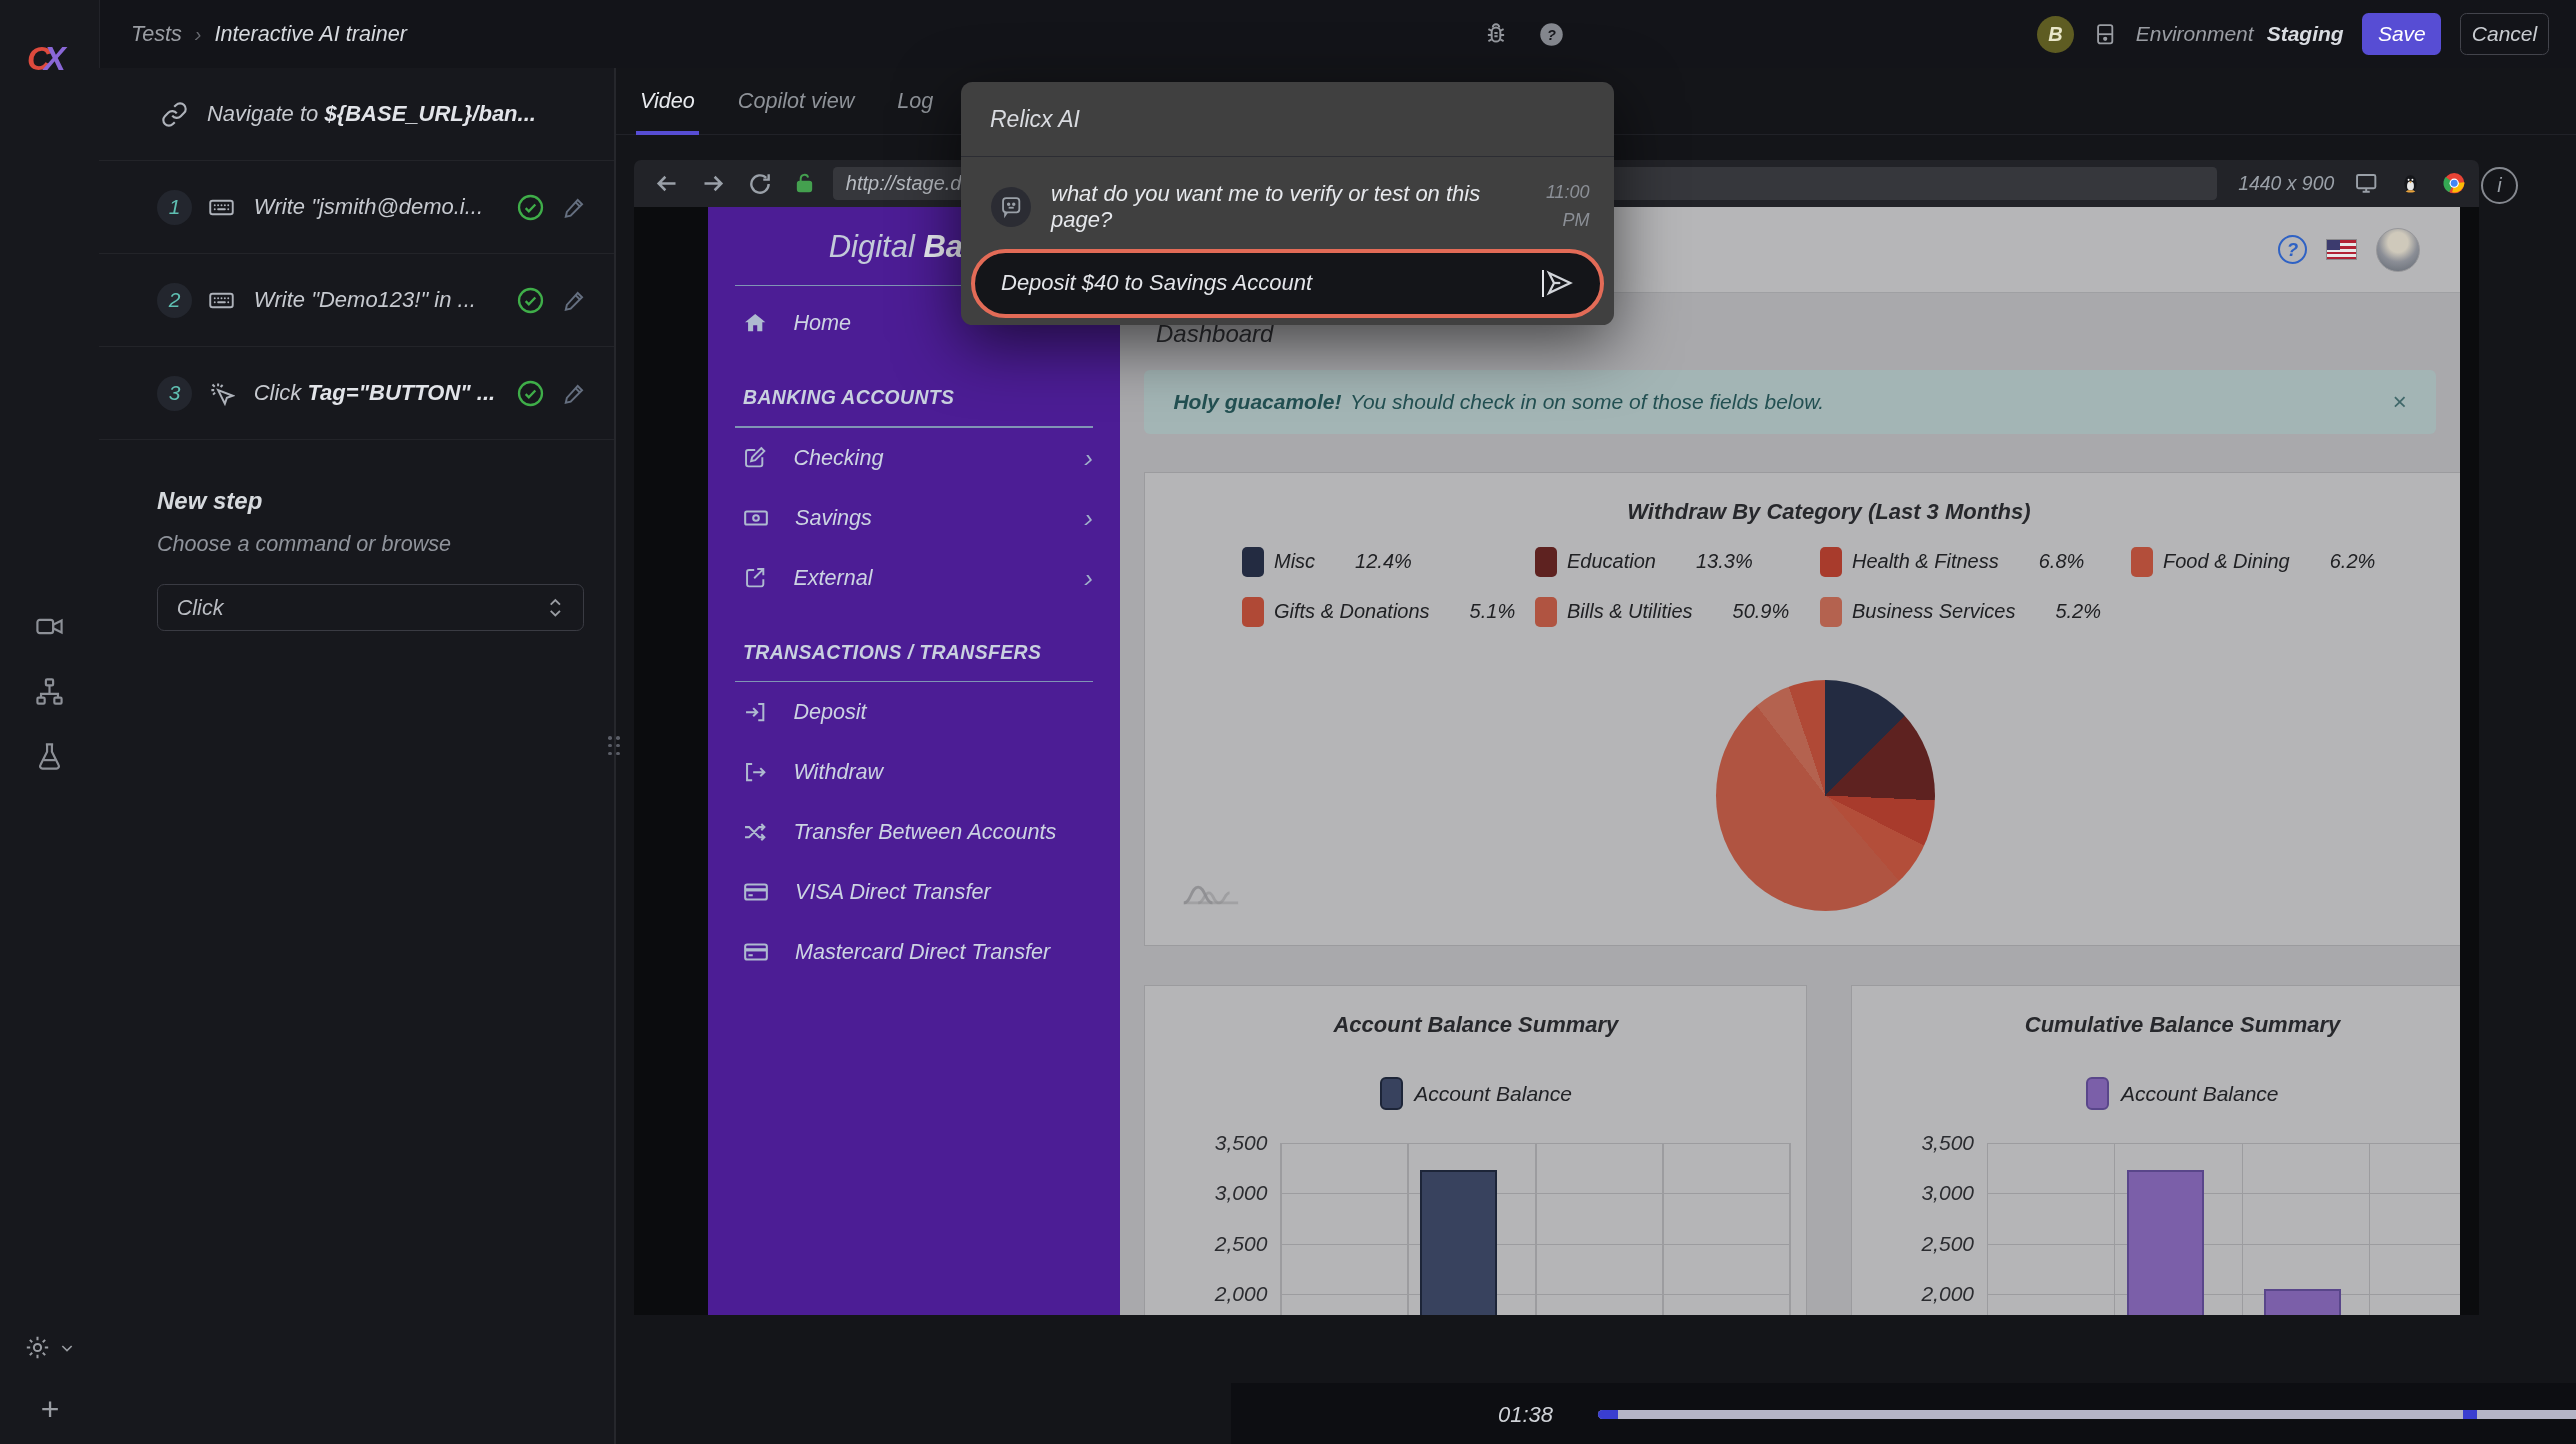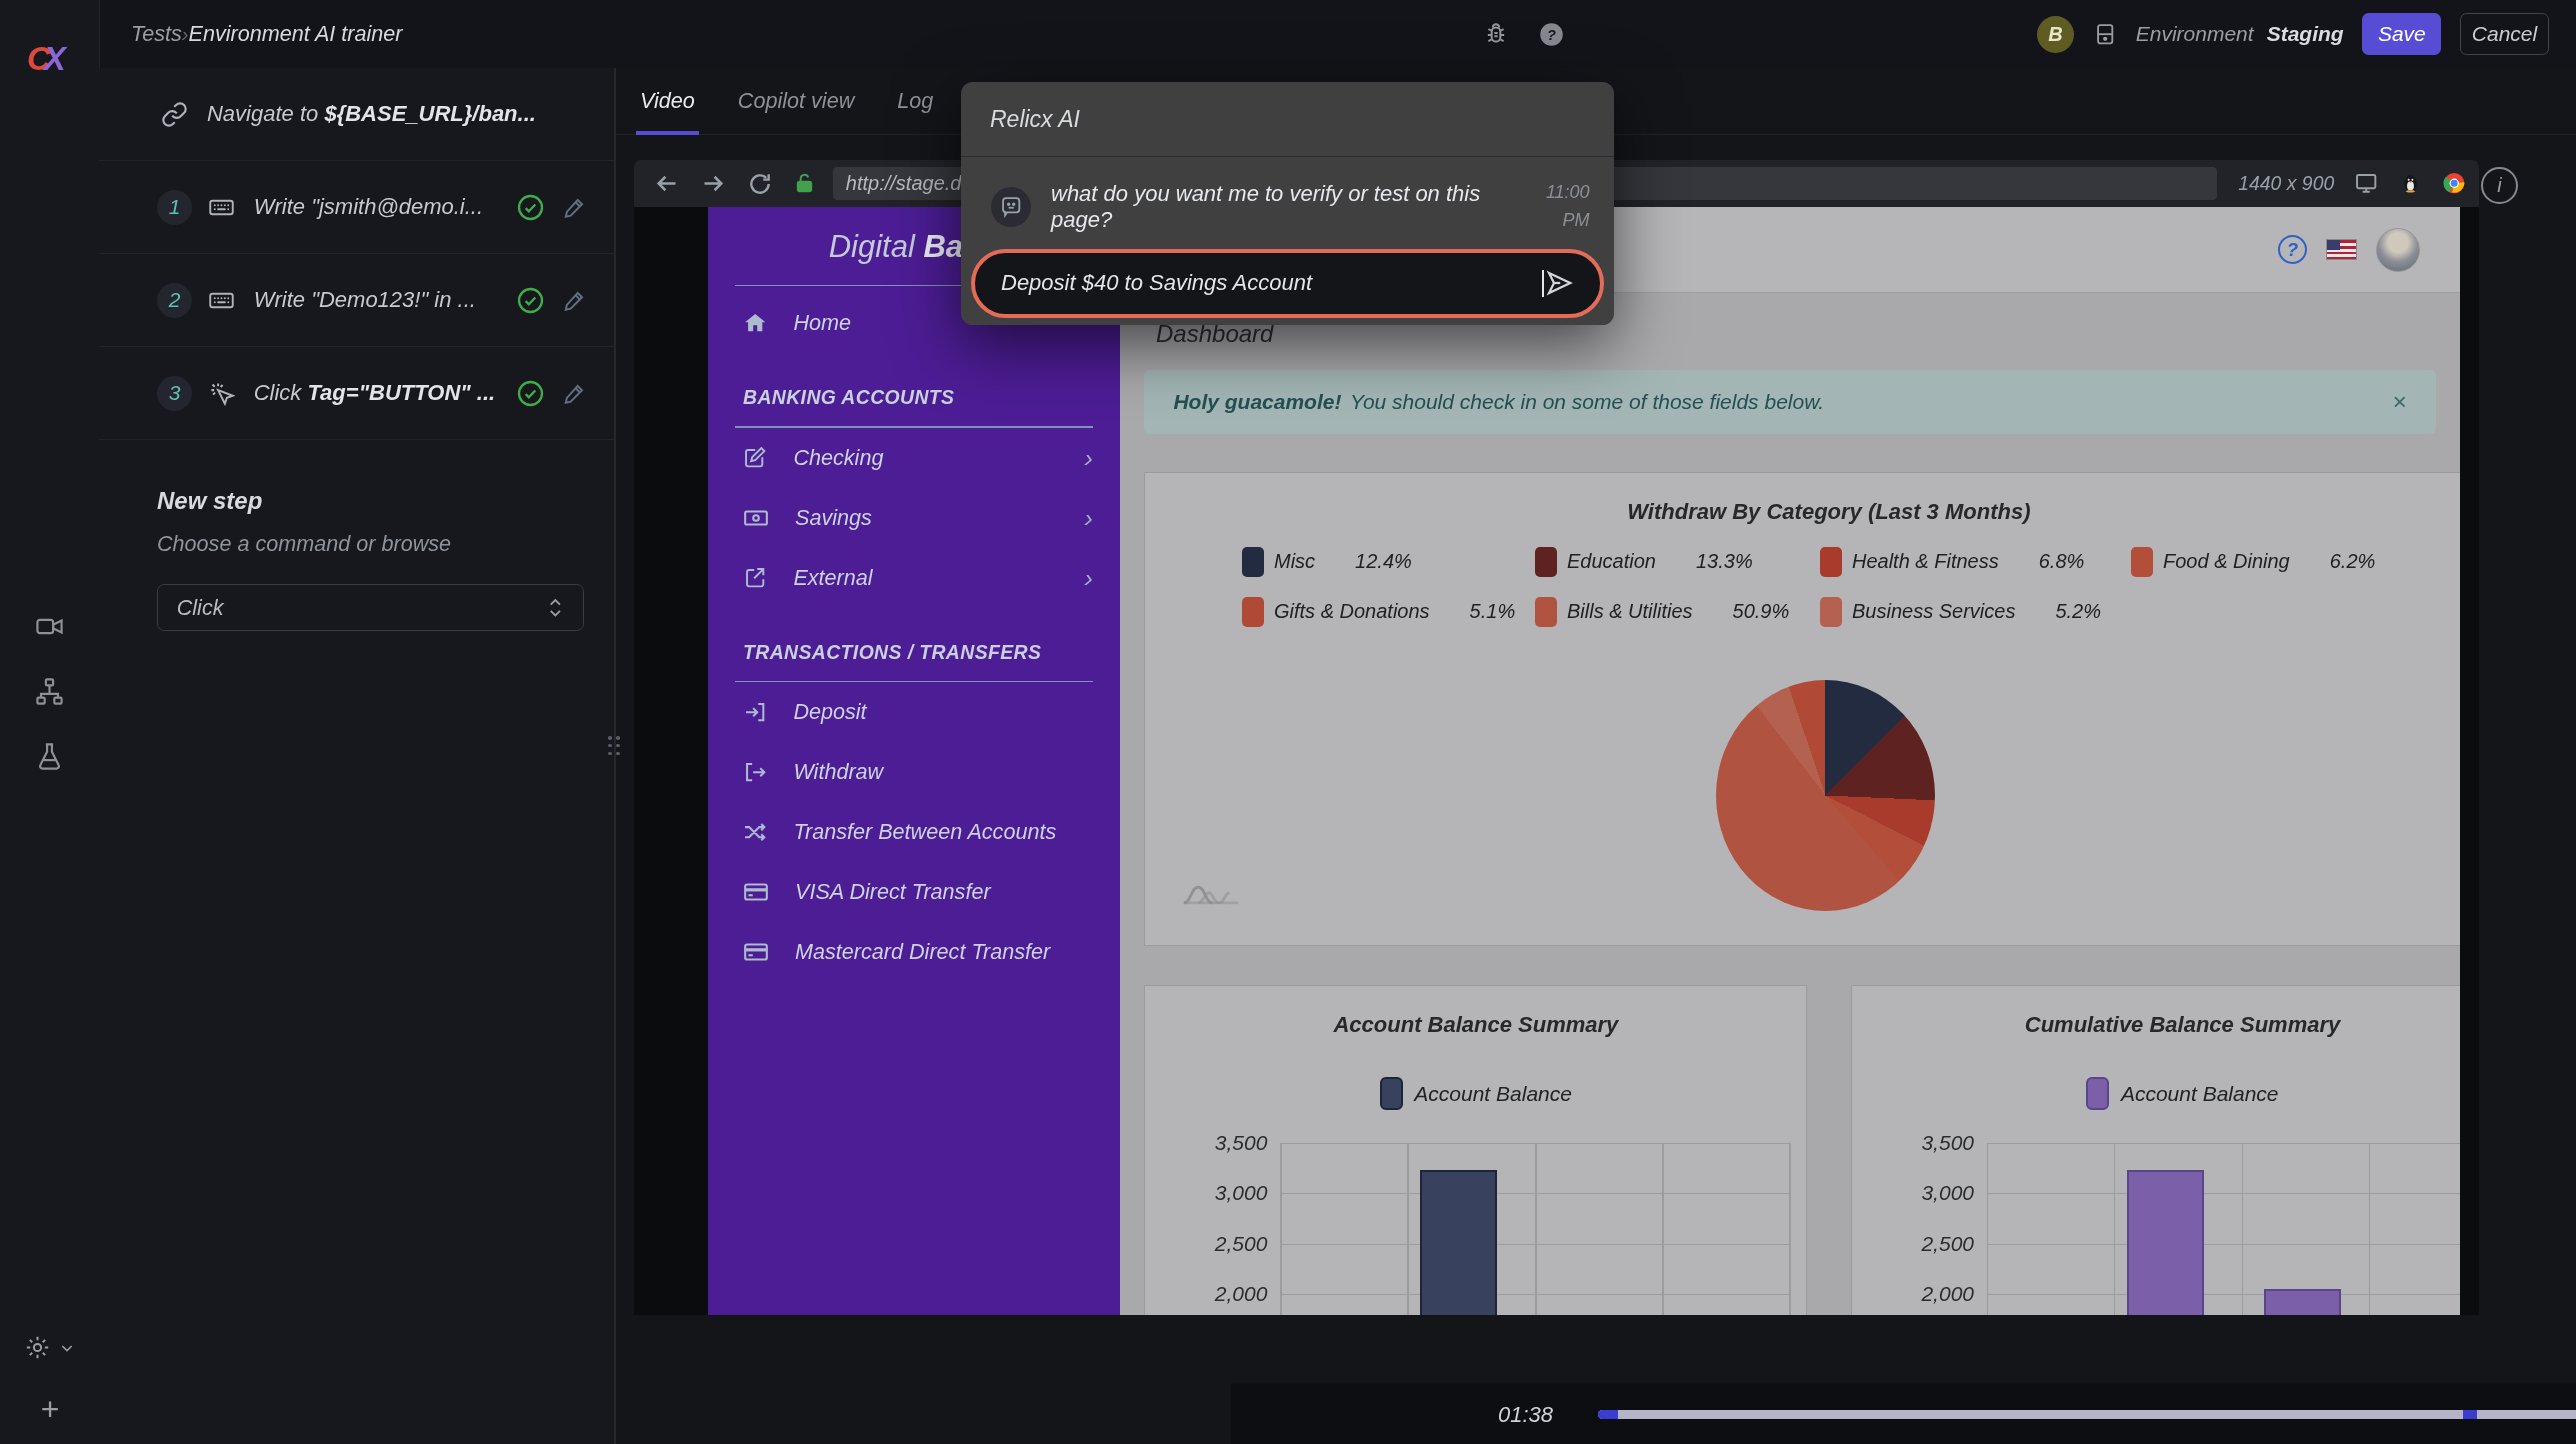--- a/index.html
+++ b/index.html
@@ -11,21 +11,21 @@
   .rail{position:absolute;left:0;top:0;width:99px;height:100%;background:#17181d;border-right:0.7px solid #222329;}
   .logo{position:absolute;left:27px;top:40px;font-size:33px;font-weight:800;letter-spacing:-1.4px;}
   .logo .c{color:#dd4a3d}.logo .x{color:#8a67d7;margin-left:-5.7px}
   .rail-icons{position:absolute;left:0;top:612px;width:99px;display:flex;flex-direction:column;align-items:center;gap:36px;color:#8d9097;}
   .rail-bottom{position:absolute;left:0;bottom:20px;width:99px;display:flex;flex-direction:column;align-items:center;gap:32px;color:#9a9da3;}
   .gear-row{display:flex;align-items:center;gap:7.2px}
   .plus{font-size:32px;color:#9a9da3;line-height:1}
 
   
   .header{position:absolute;left:99px;top:0;right:0;height:68px;border-bottom:0.7px solid #1f2026;display:flex;align-items:center;}
-  .breadcrumb{margin-left:32px;font-size:21.6px;display:flex;align-items:center;gap:0;white-space:nowrap}
+  .breadcrumb{margin-left:32px;font-size:21.6px;display:flex;align-items:center;gap:13px;white-space:nowrap}
   .bc-root{color:#9a9da3}.bc-sep{color:#67696f;font-size:20px}.bc-cur{color:#d6d9de;font-weight:500}
   .hdr-icons{position:absolute;left:1384px;top:0;height:68px;display:flex;align-items:center;gap:29px;color:#96999f}
   .hdr-right{margin-left:auto;margin-right:27px;display:flex;align-items:center;gap:18.7px;}
   .avatar-b{width:37px;height:37px;border-radius:50%;background:#5e5c22;color:#e9e7c9;font-size:20px;display:flex;align-items:center;justify-content:center;font-weight:600}
   .env-label{color:#9a9da3;font-size:21px}
   .env-value{color:#d9dce1;font-size:21px;font-weight:700;margin-left:-5.7px}
   .btn{height:42px;border-radius:6.5px;font-size:21px;display:flex;align-items:center;justify-content:center;box-sizing:border-box;cursor:pointer}
   .btn-save{width:79px;background:#574dd4;color:#fff}
   .btn-cancel{width:89px;border:1.4px solid #43444c;color:#c9ccd1;background:transparent}
 
@@ -174,21 +174,21 @@
           </span>
       </div>
       <span class="plus">+</span>
     </div>
   </div>
 
   <div class="header">
     <div class="breadcrumb">
       <span class="bc-root">Tests</span>
       <span class="bc-sep">›</span>
-      <span class="bc-cur">Environment AI trainer</span>
+      <span class="bc-cur">Interactive AI trainer</span>
     </div>
     <div class="hdr-icons">
       <span>
           <svg width="26" height="26" viewBox="0 0 24 24" fill="none" stroke="currentColor" stroke-width="1.8">
             <rect x="8" y="6" width="8" height="13" rx="4"></rect>
             <path d="M9 6a3 3 0 0 1 6 0M10.5 11h3M10.5 14h3M8 9l-3-1.5M8 13H4.5M8 17l-3 1.5M16 9l3-1.5M16 13h3.5M16 17l3 1.5"></path>
           </svg>
         </span>
       <span>
           <svg width="27" height="27" viewBox="0 0 24 24">

